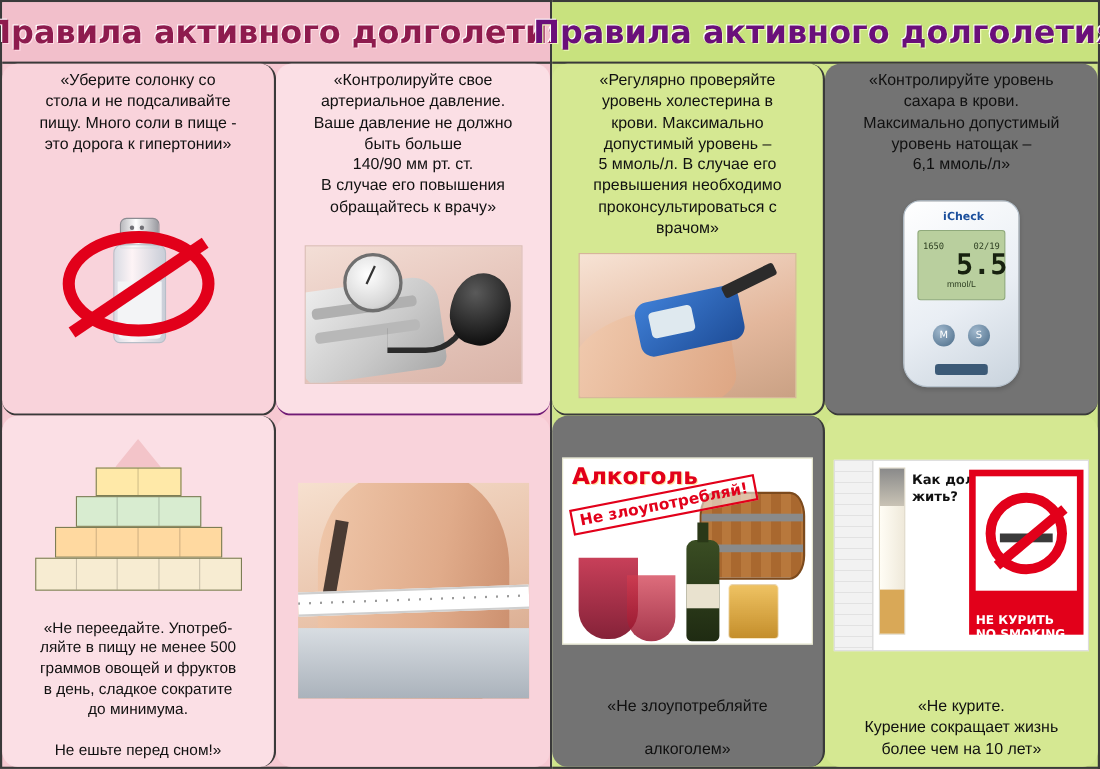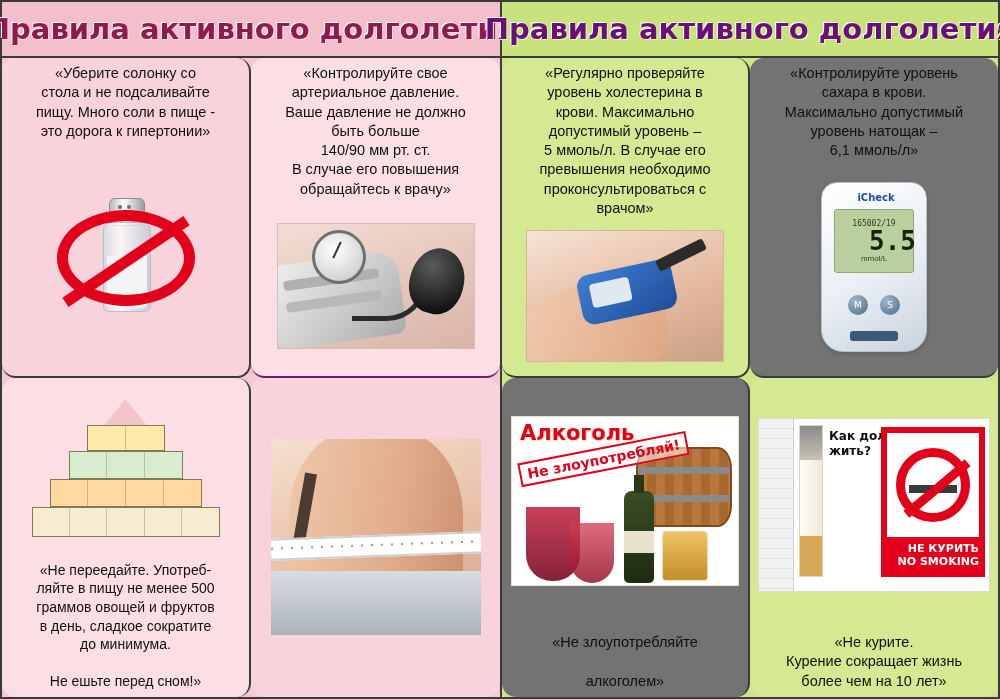--- a/index.html
+++ b/index.html
@@ -327,21 +327,21 @@
     display: flex;
     flex-direction: column;
     align-items: center;
     justify-content: center;
   }
   .icheck .screen .tiny {
     font-size: 8px;
     color: #2f4023;
     align-self: stretch;
     display: flex;
-    justify-content: center;
+    justify-content: space-between;
     padding: 0 4px;
     font-family: "DejaVu Sans Mono", monospace;
   }
   .icheck .screen .val {
     font-family: "DejaVu Sans Mono", monospace;
     font-size: 26px;
     font-weight: bold;
     color: #17210f;
     line-height: 1;
     margin-left: 37px;
@@ -598,25 +598,25 @@
   .smoke .nosmoke .circ:after {
     content:"";
     position:absolute;
     left: -8px; top: 27px;
     width: 80px; height: 9px;
     background: #e2001a;
     transform: rotate(-40deg);
   }
   .smoke .nosmoke .lbl {
     color: #fff;
-    text-align: right;
+    text-align: left;
     font-weight: bold;
     font-size: 11px;
     line-height: 1.15;
-    margin-top: 6px;
+    margin-top: 21px;
     font-family: "DejaVu Sans", sans-serif;
     white-space: pre-line;
   }
 
   .text-top { margin-bottom: 4px; }
   .text-bottom { margin-top: 6px; }
   .gap { height: 8px; }
 </style>
 </head>
 <body>

